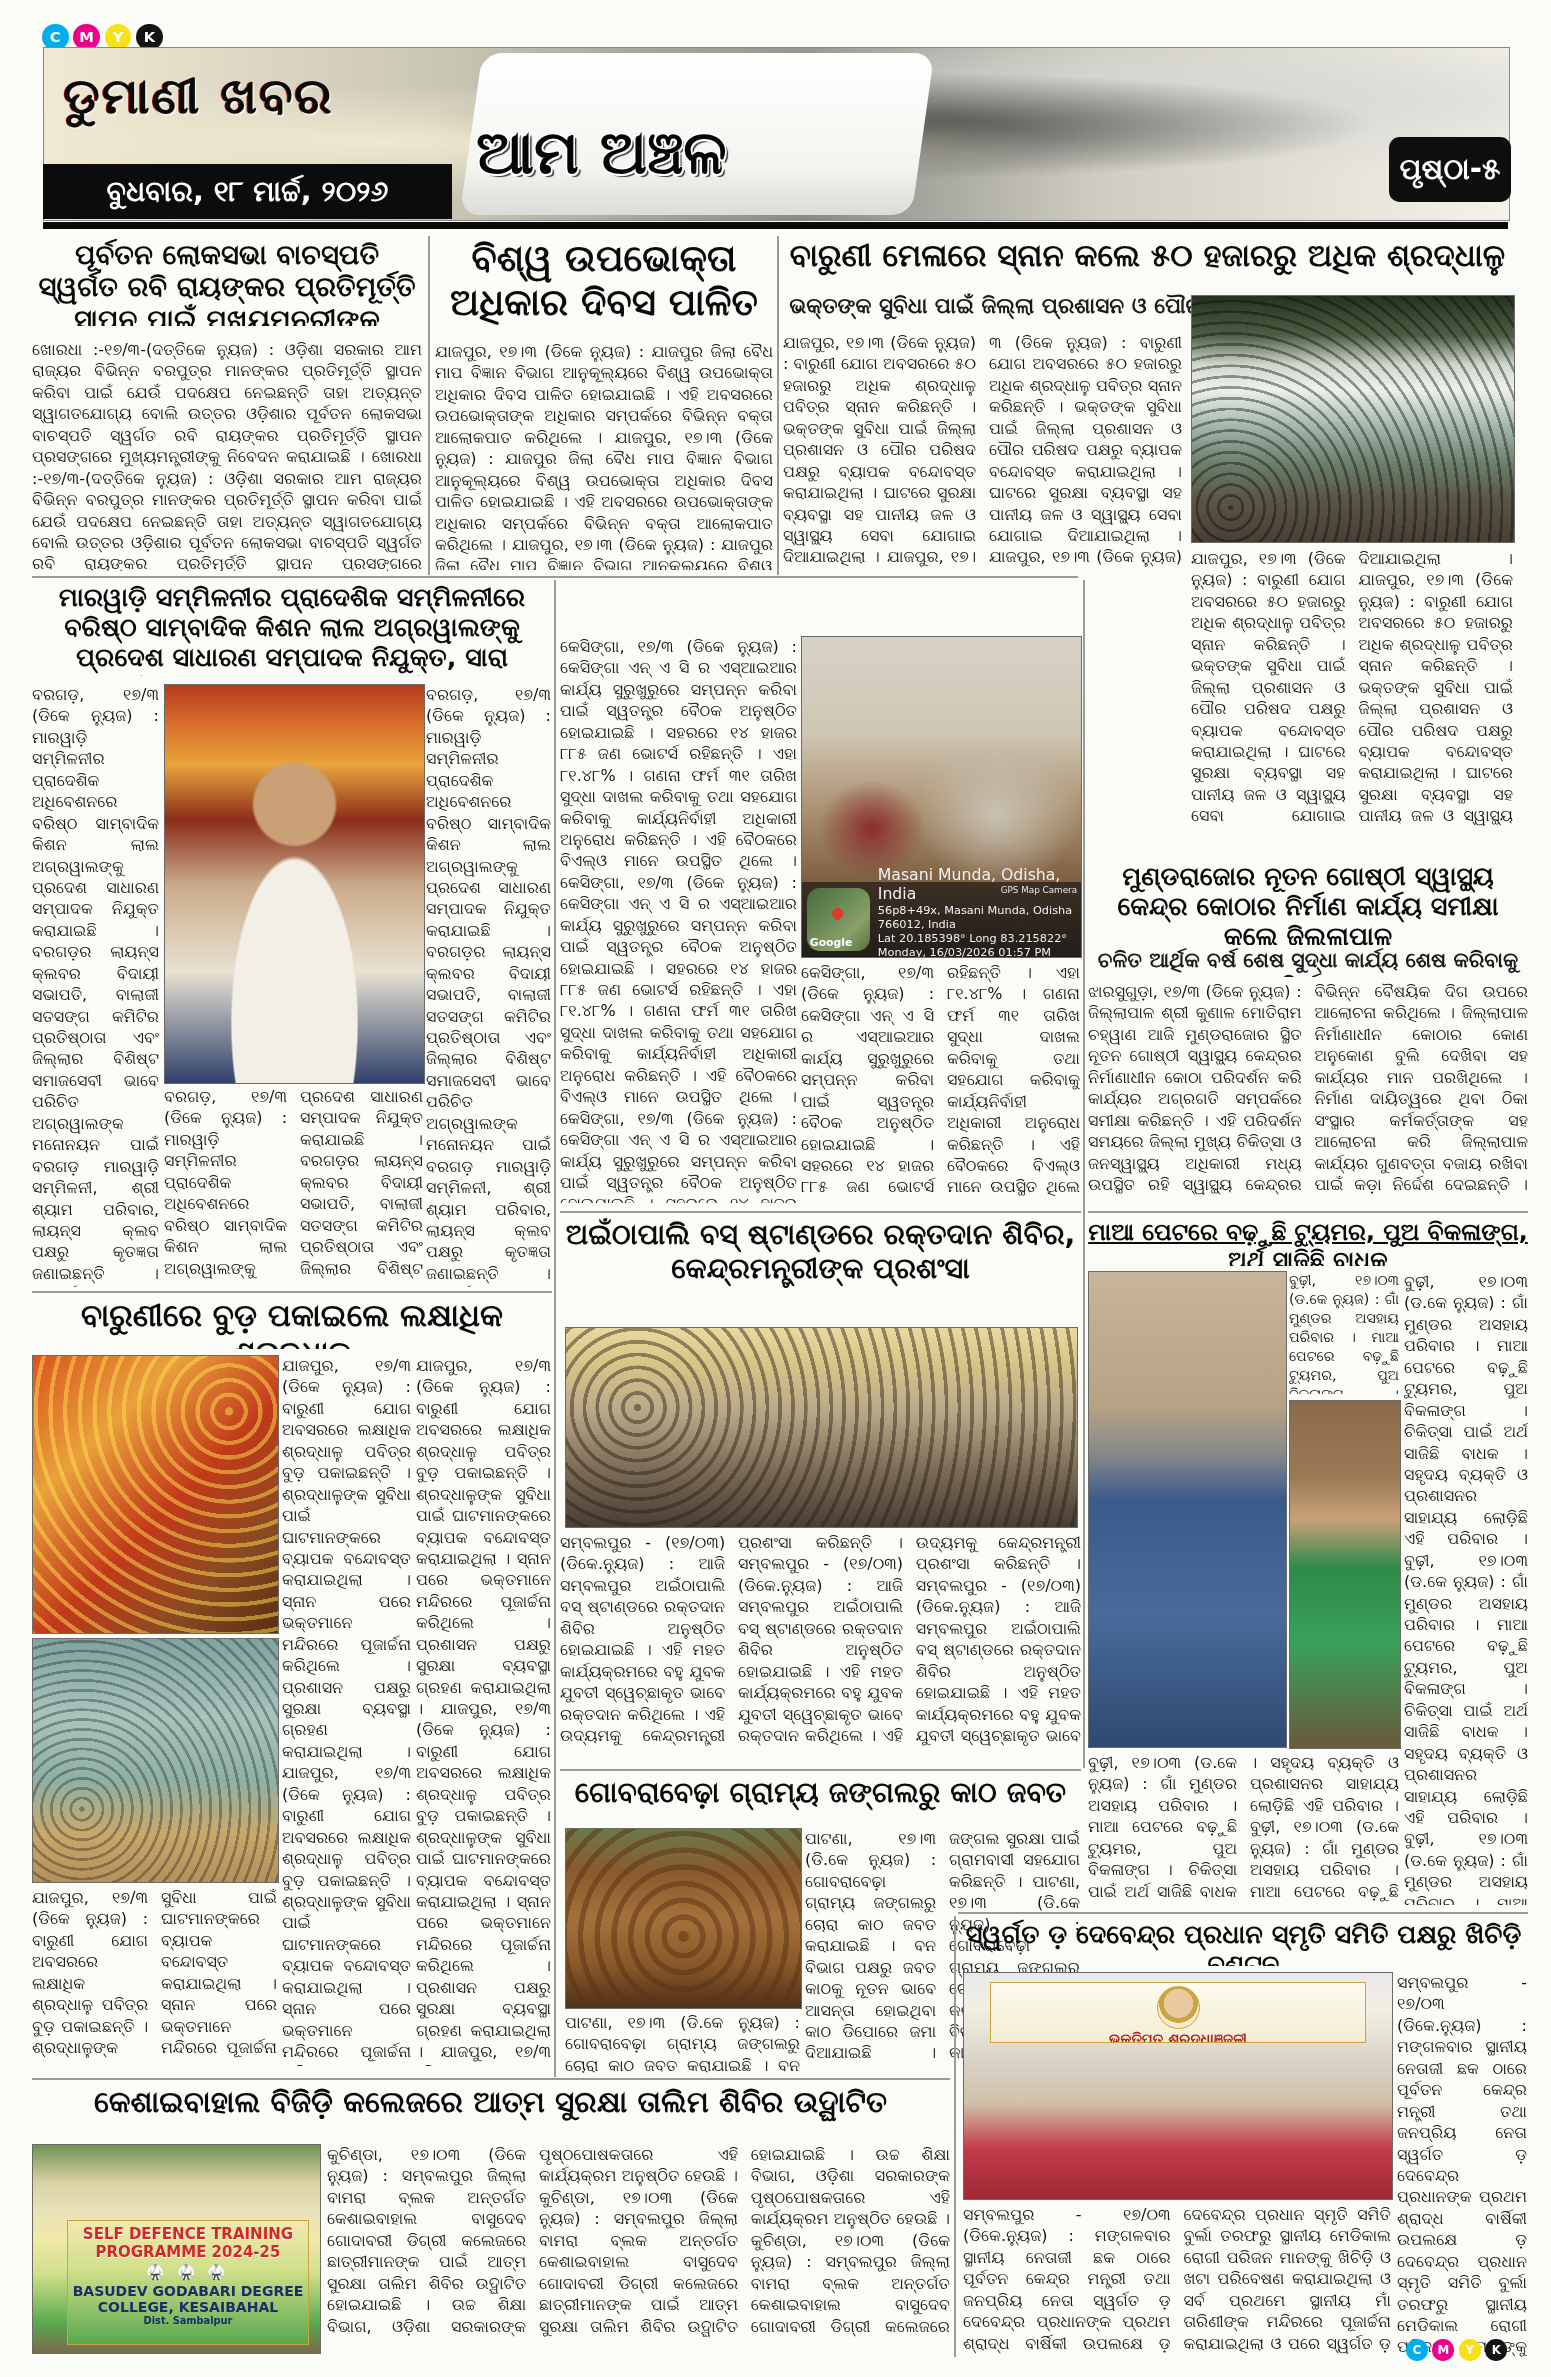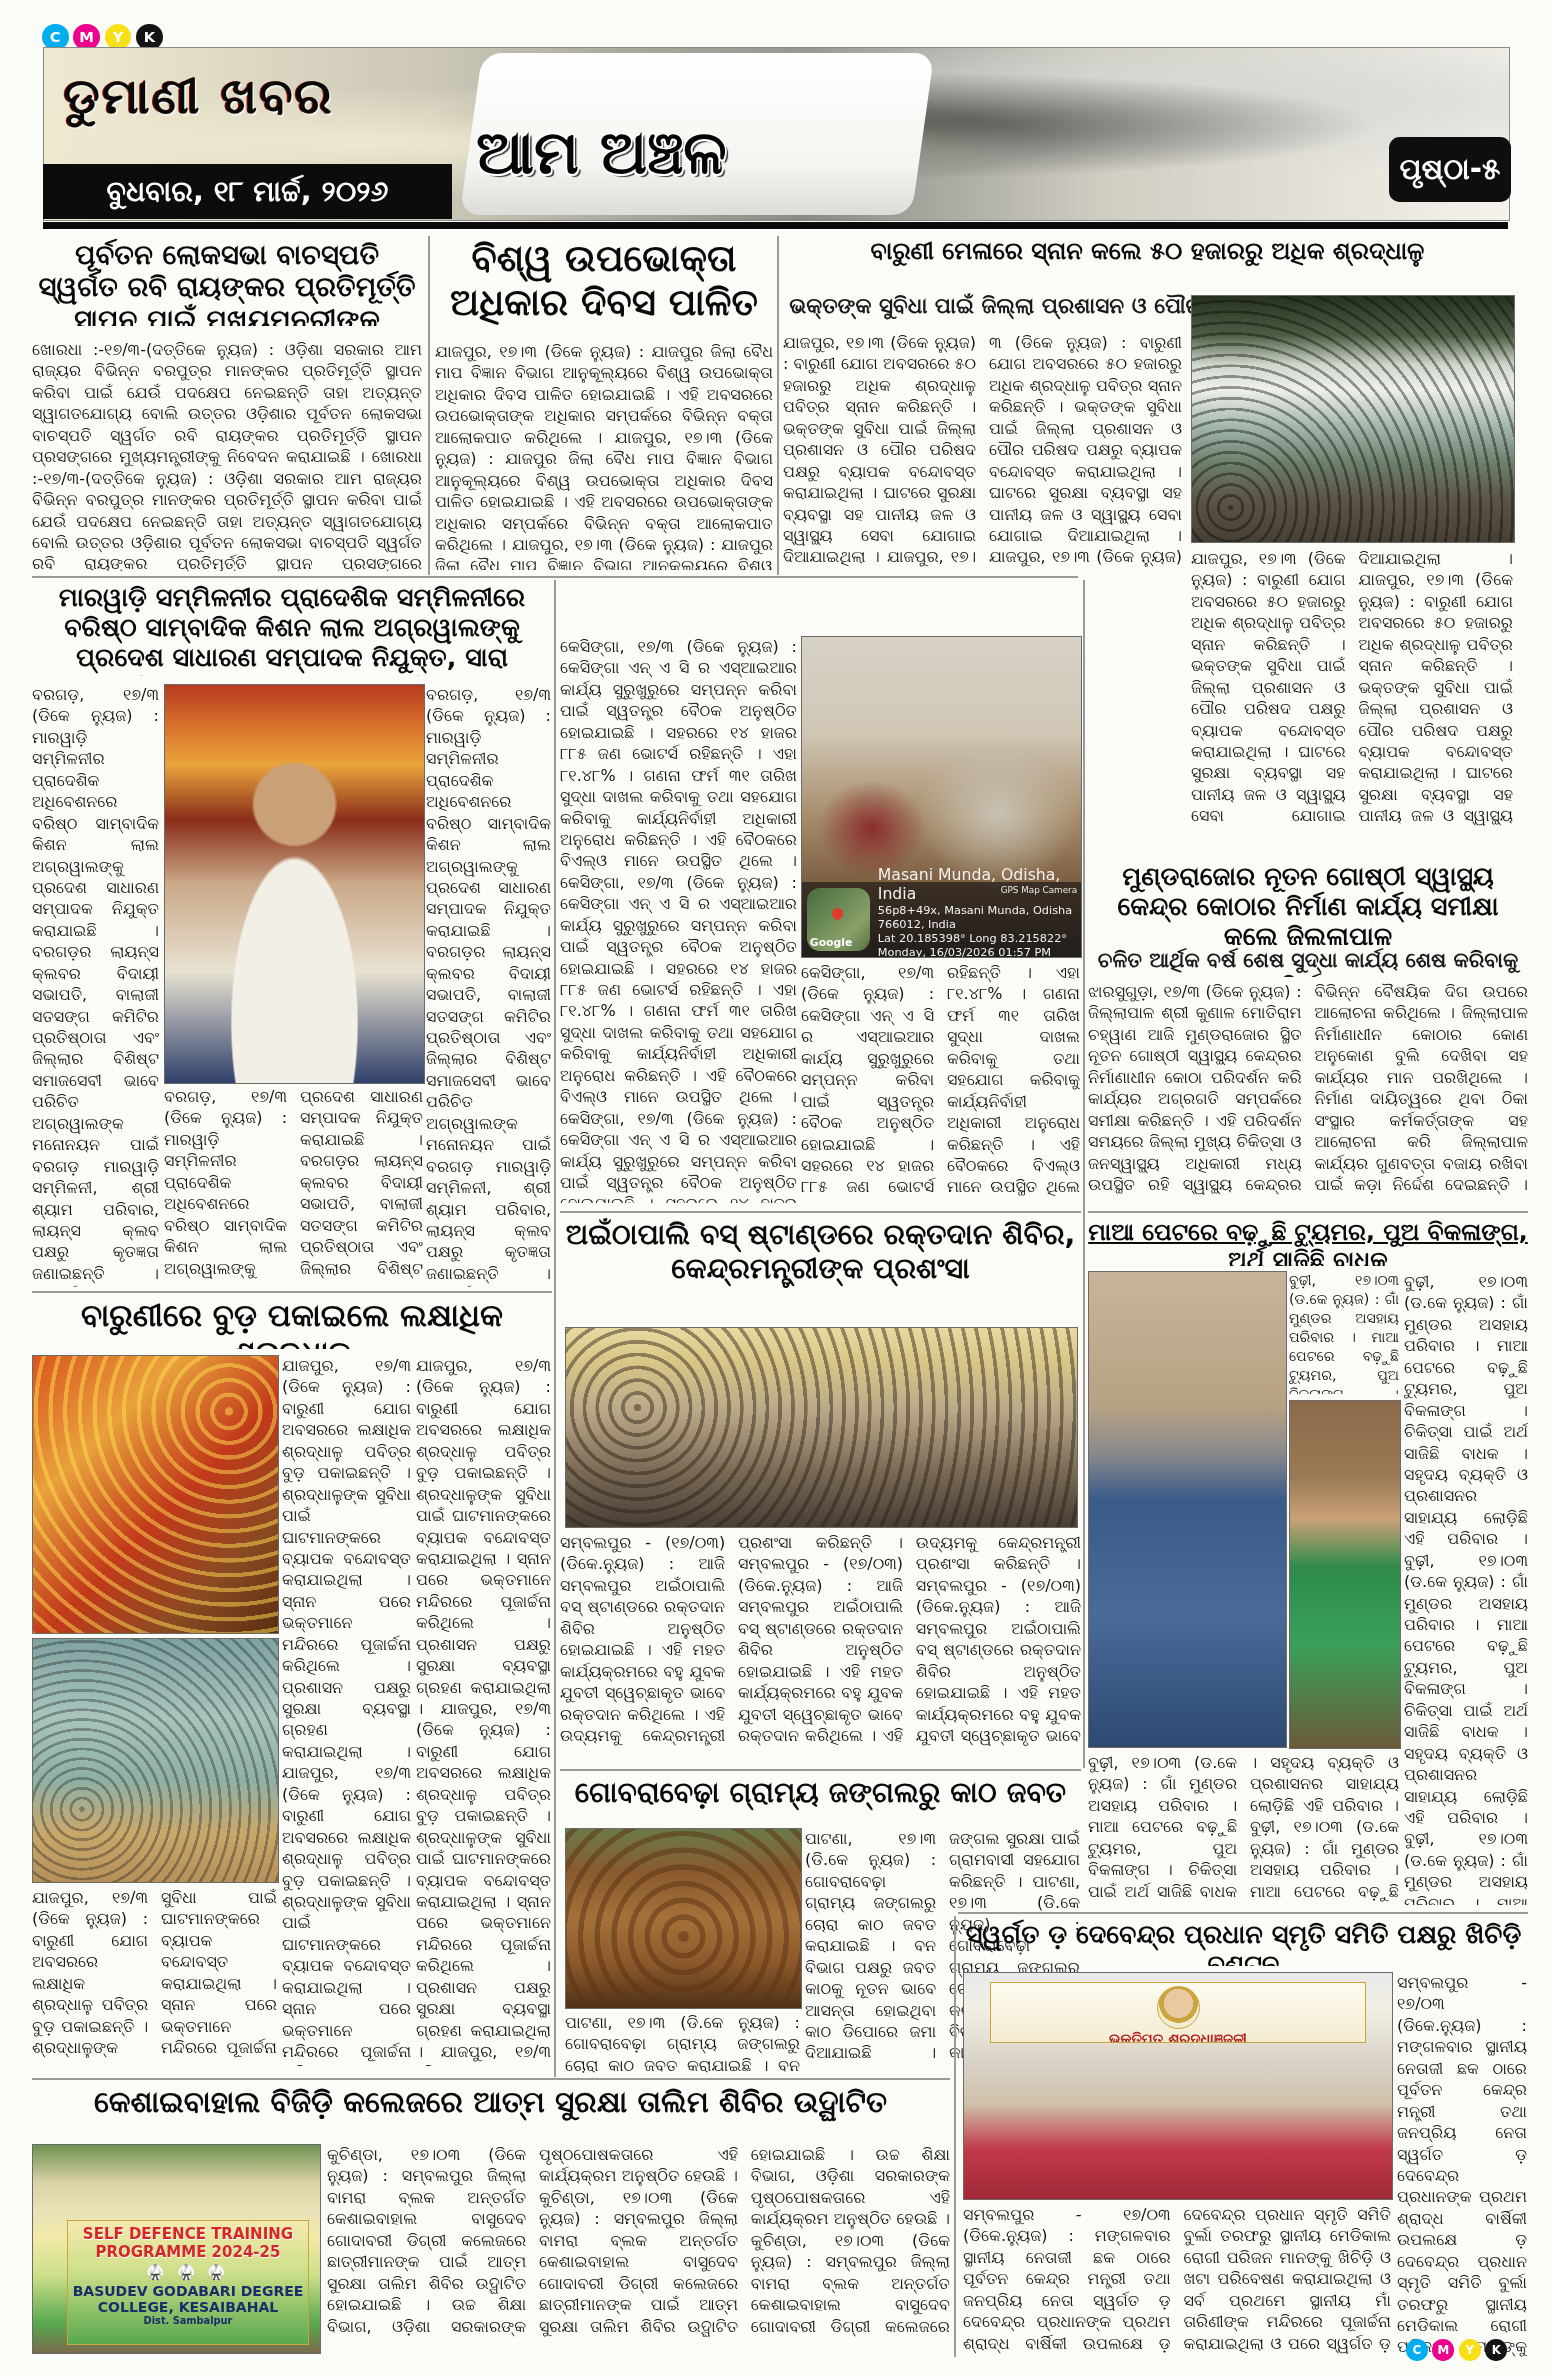--- a/index.html
+++ b/index.html
@@ -118,21 +118,21 @@
   <div class="abs blackrule" style="left:43px;top:222px;width:1465px;height:6.9px;"></div>
 
   <div class="abs hl" style="left:32px;top:238px;width:390px;height:88px;font-size:27.5px;">ପୂର୍ବତନ ଲୋକସଭା ବାଚସ୍ପତି ସ୍ୱର୍ଗତ ରବି ରାୟଙ୍କର ପ୍ରତିମୂର୍ତ୍ତି ସ୍ଥାପନ ପାଇଁ ମୁଖ୍ୟମନ୍ତ୍ରୀଙ୍କୁ ନିବେଦନ</div>
   <div class="abs btxt" style="left:32px;top:339px;width:390px;height:232px;">ଖୋରଧା :-୧୭/୩-(ଦତ୍ତିକେ ନ୍ୟୁଜ) : ଓଡ଼ିଶା ସରକାର ଆମ ରାଜ୍ୟର ବିଭିନ୍ନ ବରପୁତ୍ର ମାନଙ୍କର ପ୍ରତିମୂର୍ତ୍ତି ସ୍ଥାପନ କରିବା ପାଇଁ ଯେଉଁ ପଦକ୍ଷେପ ନେଇଛନ୍ତି ତାହା ଅତ୍ୟନ୍ତ ସ୍ୱାଗତଯୋଗ୍ୟ ବୋଲି ଉତ୍ତର ଓଡ଼ିଶାର ପୂର୍ବତନ ଲୋକସଭା ବାଚସ୍ପତି ସ୍ୱର୍ଗତ ରବି ରାୟଙ୍କର ପ୍ରତିମୂର୍ତ୍ତି ସ୍ଥାପନ ପ୍ରସଙ୍ଗରେ ମୁଖ୍ୟମନ୍ତ୍ରୀଙ୍କୁ ନିବେଦନ କରାଯାଇଛି । ଖୋରଧା :-୧୭/୩-(ଦତ୍ତିକେ ନ୍ୟୁଜ) : ଓଡ଼ିଶା ସରକାର ଆମ ରାଜ୍ୟର ବିଭିନ୍ନ ବରପୁତ୍ର ମାନଙ୍କର ପ୍ରତିମୂର୍ତ୍ତି ସ୍ଥାପନ କରିବା ପାଇଁ ଯେଉଁ ପଦକ୍ଷେପ ନେଇଛନ୍ତି ତାହା ଅତ୍ୟନ୍ତ ସ୍ୱାଗତଯୋଗ୍ୟ ବୋଲି ଉତ୍ତର ଓଡ଼ିଶାର ପୂର୍ବତନ ଲୋକସଭା ବାଚସ୍ପତି ସ୍ୱର୍ଗତ ରବି ରାୟଙ୍କର ପ୍ରତିମୂର୍ତ୍ତି ସ୍ଥାପନ ପ୍ରସଙ୍ଗରେ ମୁଖ୍ୟମନ୍ତ୍ରୀଙ୍କୁ ନିବେଦନ କରାଯାଇଛି । ଖୋରଧା :-୧୭/୩-(ଦତ୍ତିକେ ନ୍ୟୁଜ) : ଓଡ଼ିଶା ସରକାର ଆମ ରାଜ୍ୟର ବିଭିନ୍ନ ବରପୁତ୍ର ମାନଙ୍କର ପ୍ରତିମୂର୍ତ୍ତି ସ୍ଥାପନ କରିବା ପାଇଁ ଯେଉଁ ପଦକ୍ଷେପ ନେଇଛନ୍ତି ତାହା ଅତ୍ୟନ୍ତ ସ୍ୱାଗତଯୋଗ୍ୟ ବୋଲି ଉତ୍ତର ଓଡ଼ିଶାର ପୂର୍ବତନ ଲୋକସଭା ବାଚସ୍ପତି ସ୍ୱର୍ଗତ ରବି ରାୟଙ୍କର ପ୍ରତିମୂର୍ତ୍ତି ସ୍ଥାପନ ପ୍ରସଙ୍ଗରେ ମୁଖ୍ୟମନ୍ତ୍ରୀଙ୍କୁ ନିବେଦନ କରାଯାଇଛି । ଖୋରଧା :-୧୭/୩-(ଦତ୍ତିକେ ନ୍ୟୁଜ) : ଓଡ଼ିଶା ସରକାର ଆମ ରାଜ୍ୟର ବିଭିନ୍ନ ବରପୁତ୍ର ମାନଙ୍କର ପ୍ରତିମୂର୍ତ୍ତି ସ୍ଥାପନ କରିବା ପାଇଁ ଯେଉଁ ପଦକ୍ଷେପ ନେଇଛନ୍ତି ତାହା ଅତ୍ୟନ୍ତ ସ୍ୱାଗତଯୋଗ୍ୟ ବୋଲି ଉତ୍ତର ଓଡ଼ିଶାର ପୂର୍ବତନ ଲୋକସଭା ବାଚସ୍ପତି ସ୍ୱର୍ଗତ ରବି ରାୟଙ୍କର ପ୍ରତିମୂର୍ତ୍ତି ସ୍ଥାପନ ପ୍ରସଙ୍ଗରେ ମୁଖ୍ୟମନ୍ତ୍ରୀଙ୍କୁ ନିବେଦନ କରାଯାଇଛି ।</div>
   <div class="abs rule-v" style="left:428px;top:236px;height:339px;"></div>
 
   <div class="abs hl" style="left:435px;top:237px;width:338px;height:96px;font-size:37px;">ବିଶ୍ୱ ଉପଭୋକ୍ତା ଅଧିକାର ଦିବସ ପାଳିତ</div>
   <div class="abs btxt" style="left:435px;top:341px;width:338px;height:229px;">ଯାଜପୁର, ୧୭।୩ (ଡିକେ ନ୍ୟୁଜ) : ଯାଜପୁର ଜିଲା ବୈଧ ମାପ ବିଜ୍ଞାନ ବିଭାଗ ଆନୁକୂଲ୍ୟରେ ବିଶ୍ୱ ଉପଭୋକ୍ତା ଅଧିକାର ଦିବସ ପାଳିତ ହୋଇଯାଇଛି । ଏହି ଅବସରରେ ଉପଭୋକ୍ତାଙ୍କ ଅଧିକାର ସମ୍ପର୍କରେ ବିଭିନ୍ନ ବକ୍ତା ଆଲୋକପାତ କରିଥିଲେ । ଯାଜପୁର, ୧୭।୩ (ଡିକେ ନ୍ୟୁଜ) : ଯାଜପୁର ଜିଲା ବୈଧ ମାପ ବିଜ୍ଞାନ ବିଭାଗ ଆନୁକୂଲ୍ୟରେ ବିଶ୍ୱ ଉପଭୋକ୍ତା ଅଧିକାର ଦିବସ ପାଳିତ ହୋଇଯାଇଛି । ଏହି ଅବସରରେ ଉପଭୋକ୍ତାଙ୍କ ଅଧିକାର ସମ୍ପର୍କରେ ବିଭିନ୍ନ ବକ୍ତା ଆଲୋକପାତ କରିଥିଲେ । ଯାଜପୁର, ୧୭।୩ (ଡିକେ ନ୍ୟୁଜ) : ଯାଜପୁର ଜିଲା ବୈଧ ମାପ ବିଜ୍ଞାନ ବିଭାଗ ଆନୁକୂଲ୍ୟରେ ବିଶ୍ୱ ଉପଭୋକ୍ତା ଅଧିକାର ଦିବସ ପାଳିତ ହୋଇଯାଇଛି । ଏହି ଅବସରରେ ଉପଭୋକ୍ତାଙ୍କ ଅଧିକାର ସମ୍ପର୍କରେ ବିଭିନ୍ନ ବକ୍ତା ଆଲୋକପାତ କରିଥିଲେ । ଯାଜପୁର, ୧୭।୩ (ଡିକେ ନ୍ୟୁଜ) : ଯାଜପୁର ଜିଲା ବୈଧ ମାପ ବିଜ୍ଞାନ ବିଭାଗ ଆନୁକୂଲ୍ୟରେ ବିଶ୍ୱ ଉପଭୋକ୍ତା ଅଧିକାର ଦିବସ ପାଳିତ ହୋଇଯାଇଛି । ଏହି ଅବସରରେ ଉପଭୋକ୍ତାଙ୍କ ଅଧିକାର ସମ୍ପର୍କରେ ବିଭିନ୍ନ ବକ୍ତା ଆଲୋକପାତ କରିଥିଲେ ।</div>
   <div class="abs rule-v" style="left:777px;top:236px;height:339px;"></div>
 
-  <div class="abs hl" style="left:783px;top:237px;width:729px;height:51px;font-size:24px;">ବାରୁଣୀ ମେଳାରେ ସ୍ନାନ କଲେ ୫୦ ହଜାରରୁ ଅଧିକ ଶ୍ରଦ୍ଧାଳୁ</div>
+  <div class="abs hl" style="left:783px;top:237px;width:729px;height:51px;font-size:31px;">ବାରୁଣୀ ମେଳାରେ ସ୍ନାନ କଲେ ୫୦ ହଜାରରୁ ଅଧିକ ଶ୍ରଦ୍ଧାଳୁ</div>
   <div class="abs subhl" style="left:783px;top:293px;width:729px;height:31px;font-size:21.6px;">ଭକ୍ତଙ୍କ ସୁବିଧା ପାଇଁ ଜିଲ୍ଲା ପ୍ରଶାସନ ଓ ପୌର ପରିଷଦ ପକ୍ଷରୁ ବ୍ୟାପକ ବନ୍ଦୋବସ୍ତ</div>
   <div class="abs btxt cols2" style="left:783px;top:332px;width:399px;height:242px;">ଯାଜପୁର, ୧୭।୩ (ଡିକେ ନ୍ୟୁଜ) : ବାରୁଣୀ ଯୋଗ ଅବସରରେ ୫୦ ହଜାରରୁ ଅଧିକ ଶ୍ରଦ୍ଧାଳୁ ପବିତ୍ର ସ୍ନାନ କରିଛନ୍ତି । ଭକ୍ତଙ୍କ ସୁବିଧା ପାଇଁ ଜିଲ୍ଲା ପ୍ରଶାସନ ଓ ପୌର ପରିଷଦ ପକ୍ଷରୁ ବ୍ୟାପକ ବନ୍ଦୋବସ୍ତ କରାଯାଇଥିଲା । ଘାଟରେ ସୁରକ୍ଷା ବ୍ୟବସ୍ଥା ସହ ପାନୀୟ ଜଳ ଓ ସ୍ୱାସ୍ଥ୍ୟ ସେବା ଯୋଗାଇ ଦିଆଯାଇଥିଲା । ଯାଜପୁର, ୧୭।୩ (ଡିକେ ନ୍ୟୁଜ) : ବାରୁଣୀ ଯୋଗ ଅବସରରେ ୫୦ ହଜାରରୁ ଅଧିକ ଶ୍ରଦ୍ଧାଳୁ ପବିତ୍ର ସ୍ନାନ କରିଛନ୍ତି । ଭକ୍ତଙ୍କ ସୁବିଧା ପାଇଁ ଜିଲ୍ଲା ପ୍ରଶାସନ ଓ ପୌର ପରିଷଦ ପକ୍ଷରୁ ବ୍ୟାପକ ବନ୍ଦୋବସ୍ତ କରାଯାଇଥିଲା । ଘାଟରେ ସୁରକ୍ଷା ବ୍ୟବସ୍ଥା ସହ ପାନୀୟ ଜଳ ଓ ସ୍ୱାସ୍ଥ୍ୟ ସେବା ଯୋଗାଇ ଦିଆଯାଇଥିଲା । ଯାଜପୁର, ୧୭।୩ (ଡିକେ ନ୍ୟୁଜ) : ବାରୁଣୀ ଯୋଗ ଅବସରରେ ୫୦ ହଜାରରୁ ଅଧିକ ଶ୍ରଦ୍ଧାଳୁ ପବିତ୍ର ସ୍ନାନ କରିଛନ୍ତି । ଭକ୍ତଙ୍କ ସୁବିଧା ପାଇଁ ଜିଲ୍ଲା ପ୍ରଶାସନ ଓ ପୌର ପରିଷଦ ପକ୍ଷରୁ ବ୍ୟାପକ ବନ୍ଦୋବସ୍ତ କରାଯାଇଥିଲା । ଘାଟରେ ସୁରକ୍ଷା ବ୍ୟବସ୍ଥା ସହ ପାନୀୟ ଜଳ ଓ ସ୍ୱାସ୍ଥ୍ୟ ସେବା ଯୋଗାଇ ଦିଆଯାଇଥିଲା । ଯାଜପୁର, ୧୭।୩ (ଡିକେ ନ୍ୟୁଜ) : ବାରୁଣୀ ଯୋଗ ଅବସରରେ ୫୦ ହଜାରରୁ ଅଧିକ ଶ୍ରଦ୍ଧାଳୁ ପବିତ୍ର ସ୍ନାନ କରିଛନ୍ତି । ଭକ୍ତଙ୍କ ସୁବିଧା ପାଇଁ ଜିଲ୍ଲା ପ୍ରଶାସନ ଓ ପୌର ପରିଷଦ ପକ୍ଷରୁ ବ୍ୟାପକ ବନ୍ଦୋବସ୍ତ କରାଯାଇଥିଲା । ଘାଟରେ ସୁରକ୍ଷା ବ୍ୟବସ୍ଥା ସହ ପାନୀୟ ଜଳ ଓ ସ୍ୱାସ୍ଥ୍ୟ ସେବା ଯୋଗାଇ ଦିଆଯାଇଥିଲା । ଯାଜପୁର, ୧୭।୩ (ଡିକେ ନ୍ୟୁଜ) : ବାରୁଣୀ ଯୋଗ ଅବସରରେ ୫୦ ହଜାରରୁ ଅଧିକ ଶ୍ରଦ୍ଧାଳୁ ପବିତ୍ର ସ୍ନାନ କରିଛନ୍ତି । ଭକ୍ତଙ୍କ ସୁବିଧା ପାଇଁ ଜିଲ୍ଲା ପ୍ରଶାସନ ଓ ପୌର ପରିଷଦ ପକ୍ଷରୁ ବ୍ୟାପକ ବନ୍ଦୋବସ୍ତ କରାଯାଇଥିଲା । ଘାଟରେ ସୁରକ୍ଷା ବ୍ୟବସ୍ଥା ସହ ପାନୀୟ ଜଳ ଓ ସ୍ୱାସ୍ଥ୍ୟ ସେବା ଯୋଗାଇ ଦିଆଯାଇଥିଲା ।</div>
   <div class="abs photo ph-baruni" style="left:1191px;top:295px;width:322px;height:246px;"></div>
   <div class="abs btxt cols2" style="left:1191px;top:548px;width:322px;height:300px;">ଯାଜପୁର, ୧୭।୩ (ଡିକେ ନ୍ୟୁଜ) : ବାରୁଣୀ ଯୋଗ ଅବସରରେ ୫୦ ହଜାରରୁ ଅଧିକ ଶ୍ରଦ୍ଧାଳୁ ପବିତ୍ର ସ୍ନାନ କରିଛନ୍ତି । ଭକ୍ତଙ୍କ ସୁବିଧା ପାଇଁ ଜିଲ୍ଲା ପ୍ରଶାସନ ଓ ପୌର ପରିଷଦ ପକ୍ଷରୁ ବ୍ୟାପକ ବନ୍ଦୋବସ୍ତ କରାଯାଇଥିଲା । ଘାଟରେ ସୁରକ୍ଷା ବ୍ୟବସ୍ଥା ସହ ପାନୀୟ ଜଳ ଓ ସ୍ୱାସ୍ଥ୍ୟ ସେବା ଯୋଗାଇ ଦିଆଯାଇଥିଲା । ଯାଜପୁର, ୧୭।୩ (ଡିକେ ନ୍ୟୁଜ) : ବାରୁଣୀ ଯୋଗ ଅବସରରେ ୫୦ ହଜାରରୁ ଅଧିକ ଶ୍ରଦ୍ଧାଳୁ ପବିତ୍ର ସ୍ନାନ କରିଛନ୍ତି । ଭକ୍ତଙ୍କ ସୁବିଧା ପାଇଁ ଜିଲ୍ଲା ପ୍ରଶାସନ ଓ ପୌର ପରିଷଦ ପକ୍ଷରୁ ବ୍ୟାପକ ବନ୍ଦୋବସ୍ତ କରାଯାଇଥିଲା । ଘାଟରେ ସୁରକ୍ଷା ବ୍ୟବସ୍ଥା ସହ ପାନୀୟ ଜଳ ଓ ସ୍ୱାସ୍ଥ୍ୟ ସେବା ଯୋଗାଇ ଦିଆଯାଇଥିଲା । ଯାଜପୁର, ୧୭।୩ (ଡିକେ ନ୍ୟୁଜ) : ବାରୁଣୀ ଯୋଗ ଅବସରରେ ୫୦ ହଜାରରୁ ଅଧିକ ଶ୍ରଦ୍ଧାଳୁ ପବିତ୍ର ସ୍ନାନ କରିଛନ୍ତି । ଭକ୍ତଙ୍କ ସୁବିଧା ପାଇଁ ଜିଲ୍ଲା ପ୍ରଶାସନ ଓ ପୌର ପରିଷଦ ପକ୍ଷରୁ ବ୍ୟାପକ ବନ୍ଦୋବସ୍ତ କରାଯାଇଥିଲା । ଘାଟରେ ସୁରକ୍ଷା ବ୍ୟବସ୍ଥା ସହ ପାନୀୟ ଜଳ ଓ ସ୍ୱାସ୍ଥ୍ୟ ସେବା ଯୋଗାଇ ଦିଆଯାଇଥିଲା । ଯାଜପୁର, ୧୭।୩ (ଡିକେ ନ୍ୟୁଜ) : ବାରୁଣୀ ଯୋଗ ଅବସରରେ ୫୦ ହଜାରରୁ ଅଧିକ ଶ୍ରଦ୍ଧାଳୁ ପବିତ୍ର ସ୍ନାନ କରିଛନ୍ତି । ଭକ୍ତଙ୍କ ସୁବିଧା ପାଇଁ ଜିଲ୍ଲା ପ୍ରଶାସନ ଓ ପୌର ପରିଷଦ ପକ୍ଷରୁ ବ୍ୟାପକ ବନ୍ଦୋବସ୍ତ କରାଯାଇଥିଲା । ଘାଟରେ ସୁରକ୍ଷା ବ୍ୟବସ୍ଥା ସହ ପାନୀୟ ଜଳ ଓ ସ୍ୱାସ୍ଥ୍ୟ ସେବା ଯୋଗାଇ ଦିଆଯାଇଥିଲା । ଯାଜପୁର, ୧୭।୩ (ଡିକେ ନ୍ୟୁଜ) : ବାରୁଣୀ ଯୋଗ ଅବସରରେ ୫୦ ହଜାରରୁ ଅଧିକ ଶ୍ରଦ୍ଧାଳୁ ପବିତ୍ର ସ୍ନାନ କରିଛନ୍ତି । ଭକ୍ତଙ୍କ ସୁବିଧା ପାଇଁ ଜିଲ୍ଲା ପ୍ରଶାସନ ଓ ପୌର ପରିଷଦ ପକ୍ଷରୁ ବ୍ୟାପକ ବନ୍ଦୋବସ୍ତ କରାଯାଇଥିଲା । ଘାଟରେ ସୁରକ୍ଷା ବ୍ୟବସ୍ଥା ସହ ପାନୀୟ ଜଳ ଓ ସ୍ୱାସ୍ଥ୍ୟ ସେବା ଯୋଗାଇ ଦିଆଯାଇଥିଲା । ଯାଜପୁର, ୧୭।୩ (ଡିକେ ନ୍ୟୁଜ) : ବାରୁଣୀ ଯୋଗ ଅବସରରେ ୫୦ ହଜାରରୁ ଅଧିକ ଶ୍ରଦ୍ଧାଳୁ ପବିତ୍ର ସ୍ନାନ କରିଛନ୍ତି । ଭକ୍ତଙ୍କ ସୁବିଧା ପାଇଁ ଜିଲ୍ଲା ପ୍ରଶାସନ ଓ ପୌର ପରିଷଦ ପକ୍ଷରୁ ବ୍ୟାପକ ବନ୍ଦୋବସ୍ତ କରାଯାଇଥିଲା । ଘାଟରେ ସୁରକ୍ଷା ବ୍ୟବସ୍ଥା ସହ ପାନୀୟ ଜଳ ଓ ସ୍ୱାସ୍ଥ୍ୟ ସେବା ଯୋଗାଇ ଦିଆଯାଇଥିଲା ।</div>
 
   <div class="abs rule-h" style="left:32px;top:576px;width:1046px;"></div>
 
   <div class="abs hl" style="left:32px;top:582px;width:520px;height:94px;font-size:25.5px;">ମାରୱାଡ଼ି ସମ୍ମିଳନୀର ପ୍ରାଦେଶିକ ସମ୍ମିଳନୀରେ ବରିଷ୍ଠ ସାମ୍ବାଦିକ କିଶନ ଲାଲ ଅଗ୍ରୱାଲଙ୍କୁ ପ୍ରଦେଶ ସାଧାରଣ ସମ୍ପାଦକ ନିଯୁକ୍ତ, ସାରା ଓଡ଼ିଶାରେ ଆନନ୍ଦର ଲହରୀ ଖେଳିଗଲା</div>
   <div class="abs btxt" style="left:32px;top:684px;width:127px;height:603px;">ବରଗଡ଼, ୧୭/୩ (ଡିକେ ନ୍ୟୁଜ) : ମାରୱାଡ଼ି ସମ୍ମିଳନୀର ପ୍ରାଦେଶିକ ଅଧିବେଶନରେ ବରିଷ୍ଠ ସାମ୍ବାଦିକ କିଶନ ଲାଲ ଅଗ୍ରୱାଲଙ୍କୁ ପ୍ରଦେଶ ସାଧାରଣ ସମ୍ପାଦକ ନିଯୁକ୍ତ କରାଯାଇଛି । ବରଗଡ଼ର ଲାୟନ୍ସ କ୍ଲବର ବିଦାୟୀ ସଭାପତି, ବାଲାଜୀ ସତସଙ୍ଗ କମିଟିର ପ୍ରତିଷ୍ଠାତା ଏବଂ ଜିଲ୍ଲାର ବିଶିଷ୍ଟ ସମାଜସେବୀ ଭାବେ ପରିଚିତ ଅଗ୍ରୱାଲଙ୍କ ମନୋନୟନ ପାଇଁ ବରଗଡ଼ ମାରୱାଡ଼ି ସମ୍ମିଳନୀ, ଶ୍ରୀ ଶ୍ୟାମ ପରିବାର, ଲାୟନ୍ସ କ୍ଲବ ପକ୍ଷରୁ କୃତଜ୍ଞତା ଜଣାଇଛନ୍ତି । ନବନିର୍ବାଚିତ ପ୍ରଦେଶ ସଭାପତି ଦିନେଶ ଅଗ୍ରୱାଲଙ୍କ ଦ୍ୱାରା ଏହି ନିଯୁକ୍ତି ଦିଆଯାଇଛି । ସାରା ଓଡ଼ିଶାରେ ଆନନ୍ଦର ଲହରୀ ଖେଳିଗଲା । ବରଗଡ଼, ୧୭/୩ (ଡିକେ ନ୍ୟୁଜ) : ମାରୱାଡ଼ି ସମ୍ମିଳନୀର ପ୍ରାଦେଶିକ ଅଧିବେଶନରେ ବରିଷ୍ଠ ସାମ୍ବାଦିକ କିଶନ ଲାଲ ଅଗ୍ରୱାଲଙ୍କୁ ପ୍ରଦେଶ ସାଧାରଣ ସମ୍ପାଦକ ନିଯୁକ୍ତ କରାଯାଇଛି । ବରଗଡ଼ର ଲାୟନ୍ସ କ୍ଲବର ବିଦାୟୀ ସଭାପତି, ବାଲାଜୀ ସତସଙ୍ଗ କମିଟିର ପ୍ରତିଷ୍ଠାତା ଏବଂ ଜିଲ୍ଲାର ବିଶିଷ୍ଟ ସମାଜସେବୀ ଭାବେ ପରିଚିତ ଅଗ୍ରୱାଲଙ୍କ ମନୋନୟନ ପାଇଁ ବରଗଡ଼ ମାରୱାଡ଼ି ସମ୍ମିଳନୀ, ଶ୍ରୀ ଶ୍ୟାମ ପରିବାର, ଲାୟନ୍ସ କ୍ଲବ ପକ୍ଷରୁ କୃତଜ୍ଞତା ଜଣାଇଛନ୍ତି । ନବନିର୍ବାଚିତ ପ୍ରଦେଶ ସଭାପତି ଦିନେଶ ଅଗ୍ରୱାଲଙ୍କ ଦ୍ୱାରା ଏହି ନିଯୁକ୍ତି ଦିଆଯାଇଛି । ସାରା ଓଡ଼ିଶାରେ ଆନନ୍ଦର ଲହରୀ ଖେଳିଗଲା । ବରଗଡ଼, ୧୭/୩ (ଡିକେ ନ୍ୟୁଜ) : ମାରୱାଡ଼ି ସମ୍ମିଳନୀର ପ୍ରାଦେଶିକ ଅଧିବେଶନରେ ବରିଷ୍ଠ ସାମ୍ବାଦିକ କିଶନ ଲାଲ ଅଗ୍ରୱାଲଙ୍କୁ ପ୍ରଦେଶ ସାଧାରଣ ସମ୍ପାଦକ ନିଯୁକ୍ତ କରାଯାଇଛି । ବରଗଡ଼ର ଲାୟନ୍ସ କ୍ଲବର ବିଦାୟୀ ସଭାପତି, ବାଲାଜୀ ସତସଙ୍ଗ କମିଟିର ପ୍ରତିଷ୍ଠାତା ଏବଂ ଜିଲ୍ଲାର ବିଶିଷ୍ଟ ସମାଜସେବୀ ଭାବେ ପରିଚିତ ଅଗ୍ରୱାଲଙ୍କ ମନୋନୟନ ପାଇଁ ବରଗଡ଼ ମାରୱାଡ଼ି ସମ୍ମିଳନୀ, ଶ୍ରୀ ଶ୍ୟାମ ପରିବାର, ଲାୟନ୍ସ କ୍ଲବ ପକ୍ଷରୁ କୃତଜ୍ଞତା ଜଣାଇଛନ୍ତି । ନବନିର୍ବାଚିତ ପ୍ରଦେଶ ସଭାପତି ଦିନେଶ ଅଗ୍ରୱାଲଙ୍କ ଦ୍ୱାରା ଏହି ନିଯୁକ୍ତି ଦିଆଯାଇଛି । ସାରା ଓଡ଼ିଶାରେ ଆନନ୍ଦର ଲହରୀ ଖେଳିଗଲା । ବରଗଡ଼, ୧୭/୩ (ଡିକେ ନ୍ୟୁଜ) : ମାରୱାଡ଼ି ସମ୍ମିଳନୀର ପ୍ରାଦେଶିକ ଅଧିବେଶନରେ ବରିଷ୍ଠ ସାମ୍ବାଦିକ କିଶନ ଲାଲ ଅଗ୍ରୱାଲଙ୍କୁ ପ୍ରଦେଶ ସାଧାରଣ ସମ୍ପାଦକ ନିଯୁକ୍ତ କରାଯାଇଛି । ବରଗଡ଼ର ଲାୟନ୍ସ କ୍ଲବର ବିଦାୟୀ ସଭାପତି, ବାଲାଜୀ ସତସଙ୍ଗ କମିଟିର ପ୍ରତିଷ୍ଠାତା ଏବଂ ଜିଲ୍ଲାର ବିଶିଷ୍ଟ ସମାଜସେବୀ ଭାବେ ପରିଚିତ ଅଗ୍ରୱାଲଙ୍କ ମନୋନୟନ ପାଇଁ ବରଗଡ଼ ମାରୱାଡ଼ି ସମ୍ମିଳନୀ, ଶ୍ରୀ ଶ୍ୟାମ ପରିବାର, ଲାୟନ୍ସ କ୍ଲବ ପକ୍ଷରୁ କୃତଜ୍ଞତା ଜଣାଇଛନ୍ତି । ନବନିର୍ବାଚିତ ପ୍ରଦେଶ ସଭାପତି ଦିନେଶ ଅଗ୍ରୱାଲଙ୍କ ଦ୍ୱାରା ଏହି ନିଯୁକ୍ତି ଦିଆଯାଇଛି । ସାରା ଓଡ଼ିଶାରେ ଆନନ୍ଦର ଲହରୀ ଖେଳିଗଲା । ବରଗଡ଼, ୧୭/୩ (ଡିକେ ନ୍ୟୁଜ) : ମାରୱାଡ଼ି ସମ୍ମିଳନୀର ପ୍ରାଦେଶିକ ଅଧିବେଶନରେ ବରିଷ୍ଠ ସାମ୍ବାଦିକ କିଶନ ଲାଲ ଅଗ୍ରୱାଲଙ୍କୁ ପ୍ରଦେଶ ସାଧାରଣ ସମ୍ପାଦକ ନିଯୁକ୍ତ କରାଯାଇଛି । ବରଗଡ଼ର ଲାୟନ୍ସ କ୍ଲବର ବିଦାୟୀ ସଭାପତି, ବାଲାଜୀ ସତସଙ୍ଗ କମିଟିର ପ୍ରତିଷ୍ଠାତା ଏବଂ ଜିଲ୍ଲାର ବିଶିଷ୍ଟ ସମାଜସେବୀ ଭାବେ ପରିଚିତ ଅଗ୍ରୱାଲଙ୍କ ମନୋନୟନ ପାଇଁ ବରଗଡ଼ ମାରୱାଡ଼ି ସମ୍ମିଳନୀ, ଶ୍ରୀ ଶ୍ୟାମ ପରିବାର, ଲାୟନ୍ସ କ୍ଲବ ପକ୍ଷରୁ କୃତଜ୍ଞତା ଜଣାଇଛନ୍ତି । ନବନିର୍ବାଚିତ ପ୍ରଦେଶ ସଭାପତି ଦିନେଶ ଅଗ୍ରୱାଲଙ୍କ ଦ୍ୱାରା ଏହି ନିଯୁକ୍ତି ଦିଆଯାଇଛି । ସାରା ଓଡ଼ିଶାରେ ଆନନ୍ଦର ଲହରୀ ଖେଳିଗଲା । ବରଗଡ଼, ୧୭/୩ (ଡିକେ ନ୍ୟୁଜ) : ମାରୱାଡ଼ି ସମ୍ମିଳନୀର ପ୍ରାଦେଶିକ ଅଧିବେଶନରେ ବରିଷ୍ଠ ସାମ୍ବାଦିକ କିଶନ ଲାଲ ଅଗ୍ରୱାଲଙ୍କୁ ପ୍ରଦେଶ ସାଧାରଣ ସମ୍ପାଦକ ନିଯୁକ୍ତ କରାଯାଇଛି । ବରଗଡ଼ର ଲାୟନ୍ସ କ୍ଲବର ବିଦାୟୀ ସଭାପତି, ବାଲାଜୀ ସତସଙ୍ଗ କମିଟିର ପ୍ରତିଷ୍ଠାତା ଏବଂ ଜିଲ୍ଲାର ବିଶିଷ୍ଟ ସମାଜସେବୀ ଭାବେ ପରିଚିତ ଅଗ୍ରୱାଲଙ୍କ ମନୋନୟନ ପାଇଁ ବରଗଡ଼ ମାରୱାଡ଼ି ସମ୍ମିଳନୀ, ଶ୍ରୀ ଶ୍ୟାମ ପରିବାର, ଲାୟନ୍ସ କ୍ଲବ ପକ୍ଷରୁ କୃତଜ୍ଞତା ଜଣାଇଛନ୍ତି । ନବନିର୍ବାଚିତ ପ୍ରଦେଶ ସଭାପତି ଦିନେଶ ଅଗ୍ରୱାଲଙ୍କ ଦ୍ୱାରା ଏହି ନିଯୁକ୍ତି ଦିଆଯାଇଛି । ସାରା ଓଡ଼ିଶାରେ ଆନନ୍ଦର ଲହରୀ ଖେଳିଗଲା ।</div>
   <div class="abs photo ph-portrait" style="left:164px;top:684px;width:259px;height:398px;"></div>

